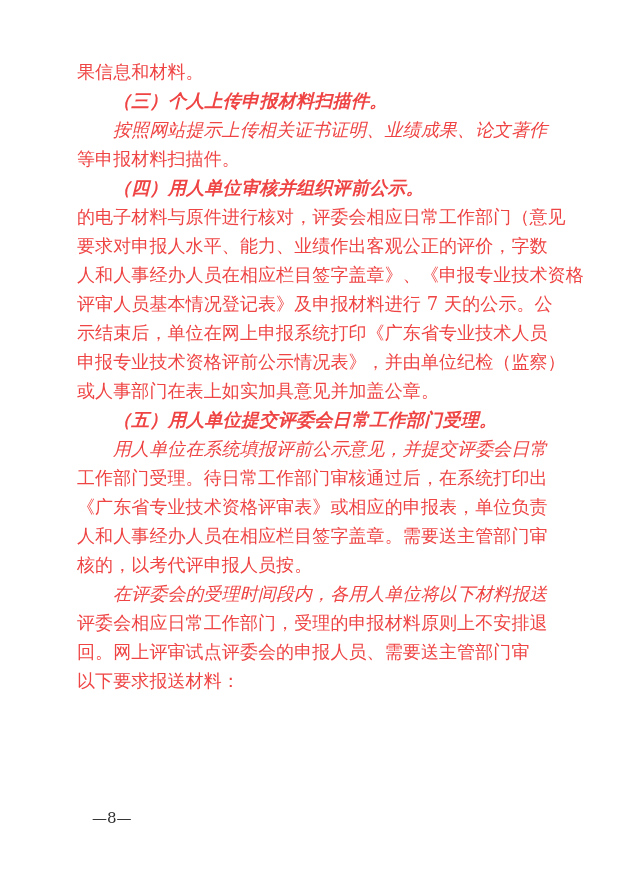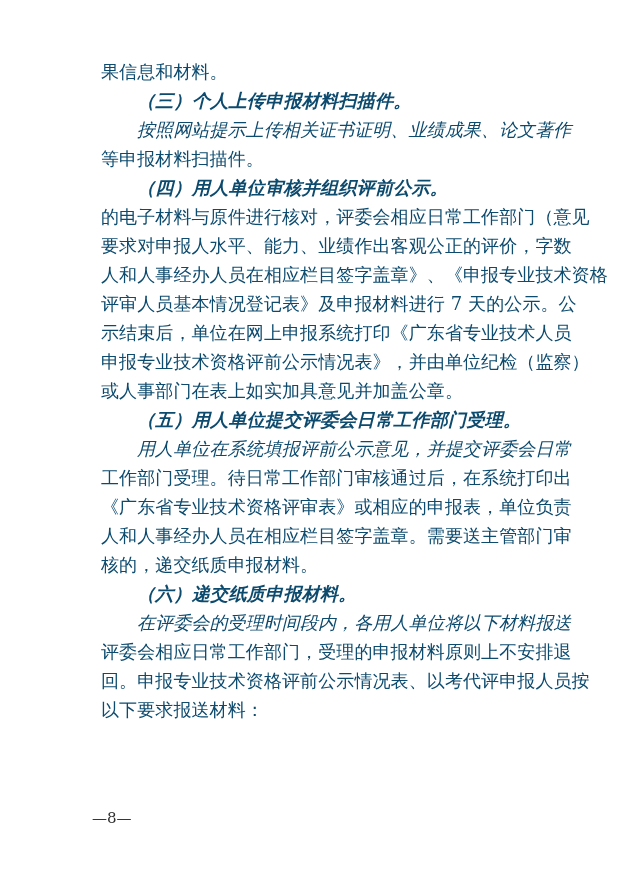--- a/index.html
+++ b/index.html
@@ -18,24 +18,23 @@
   .doc-body {
     position: absolute;
     left: 77px;
     top: 57px;
     width: 470px;
   }
   .line {
     height: 29px;
     line-height: 29px;
     font-size: 18px;
-    color: #0c4a6e;
+    color: #ef4444;
     letter-spacing: 0.1px;
     white-space: nowrap;
-    margin-left: 24px;
   }
   .line.indent {
     padding-left: 36px;
     font-style: italic;
   }
   .line.heading {
     font-weight: bold;
     letter-spacing: 0.3px;
   }
   .footer {
@@ -63,21 +62,20 @@
       <div class="line body">人和人事经办人员在相应栏目签字盖章》、《申报专业技术资格</div>
       <div class="line body">评审人员基本情况登记表》及申报材料进行 7 天的公示。公</div>
       <div class="line body">示结束后，单位在网上申报系统打印《广东省专业技术人员</div>
       <div class="line body">申报专业技术资格评前公示情况表》，并由单位纪检（监察）</div>
       <div class="line body">或人事部门在表上如实加具意见并加盖公章。</div>
       <div class="line heading indent">（五）用人单位提交评委会日常工作部门受理。</div>
       <div class="line body indent">用人单位在系统填报评前公示意见，并提交评委会日常</div>
       <div class="line body">工作部门受理。待日常工作部门审核通过后，在系统打印出</div>
       <div class="line body">《广东省专业技术资格评审表》或相应的申报表，单位负责</div>
       <div class="line body">人和人事经办人员在相应栏目签字盖章。需要送主管部门审</div>
-      <div class="line body">核的，递交纸质申报材料。</div>
-      <div class="line heading indent">（六）递交纸质申报材料。</div>
+      <div class="line body">核的，以考代评申报人员按。</div>
       <div class="line body indent">在评委会的受理时间段内，各用人单位将以下材料报送</div>
       <div class="line body">评委会相应日常工作部门，受理的申报材料原则上不安排退</div>
-      <div class="line body">回。申报专业技术资格评前公示情况表、以考代评申报人员按</div>
+      <div class="line body">回。网上评审试点评委会的申报人员、需要送主管部门审</div>
       <div class="line body">以下要求报送材料：</div>
     </div>
   <div class="footer">—8—</div>
 </div>
 
 </body></html>

